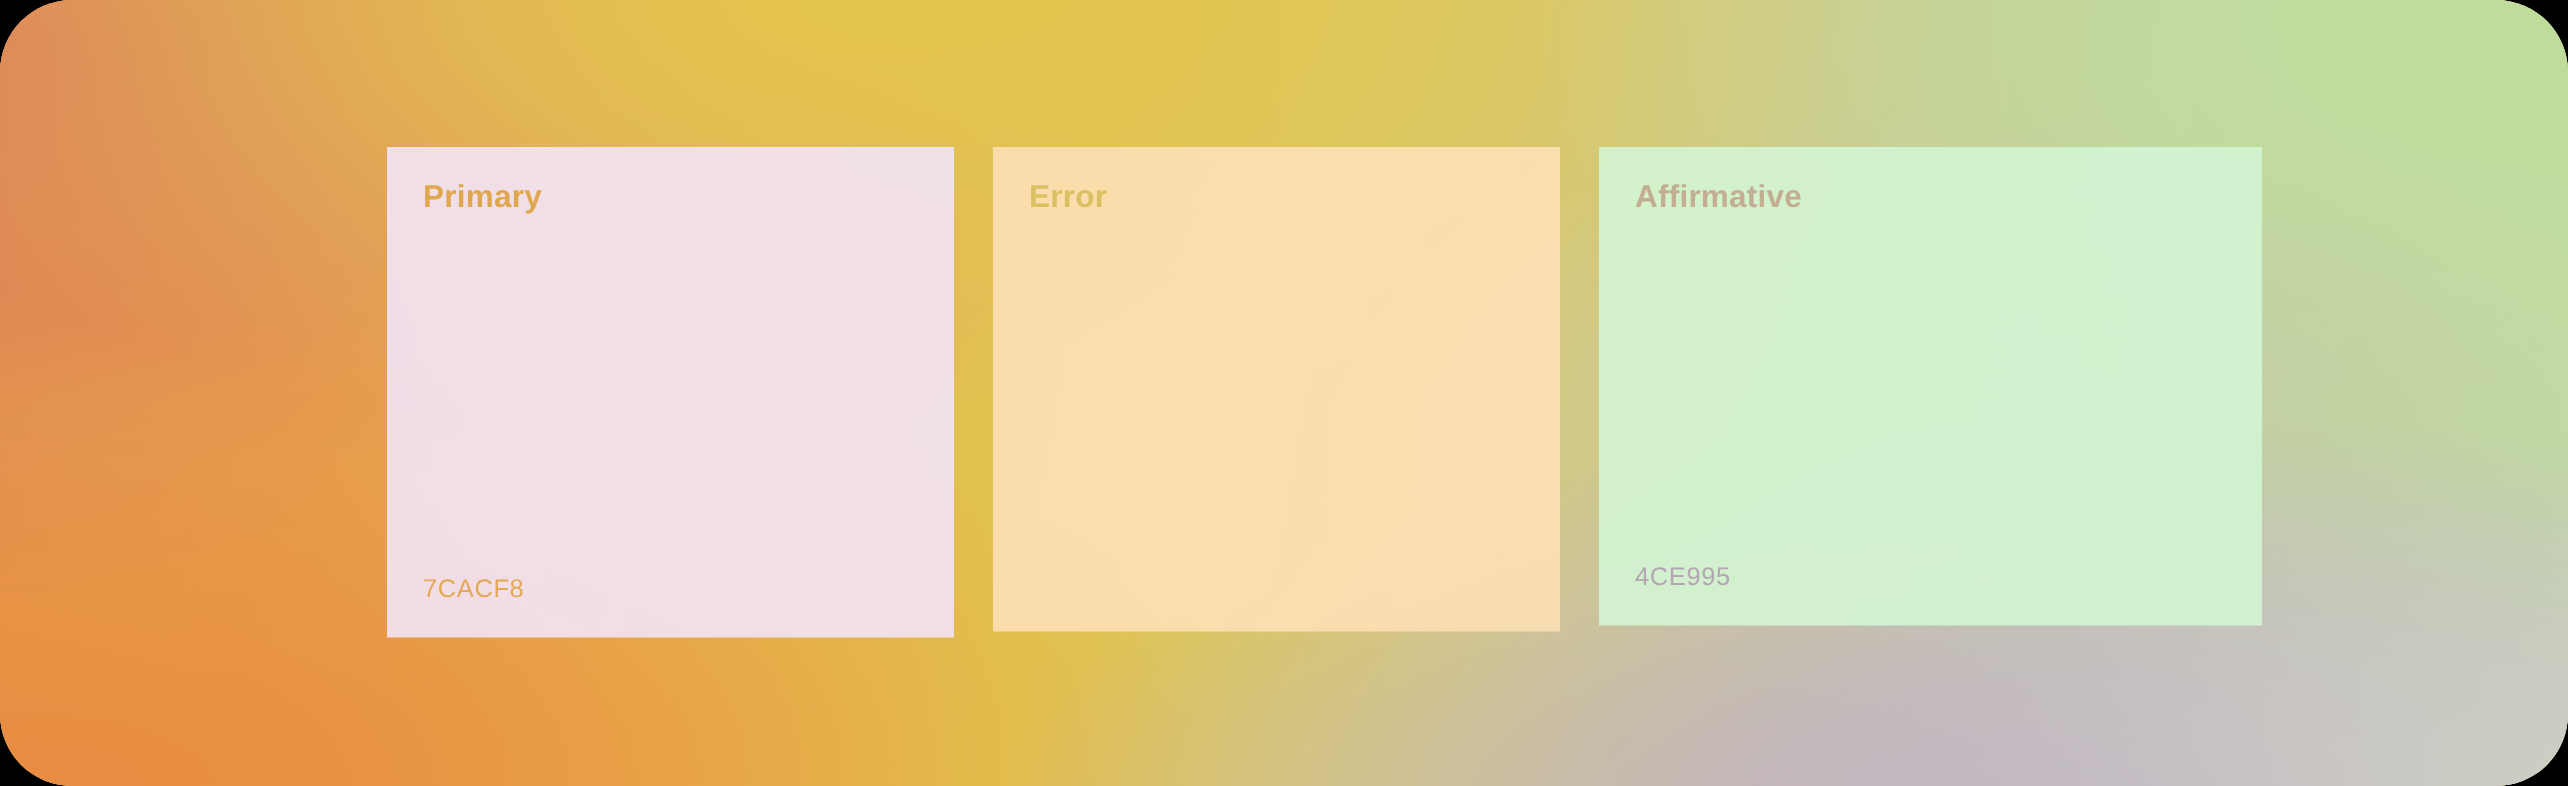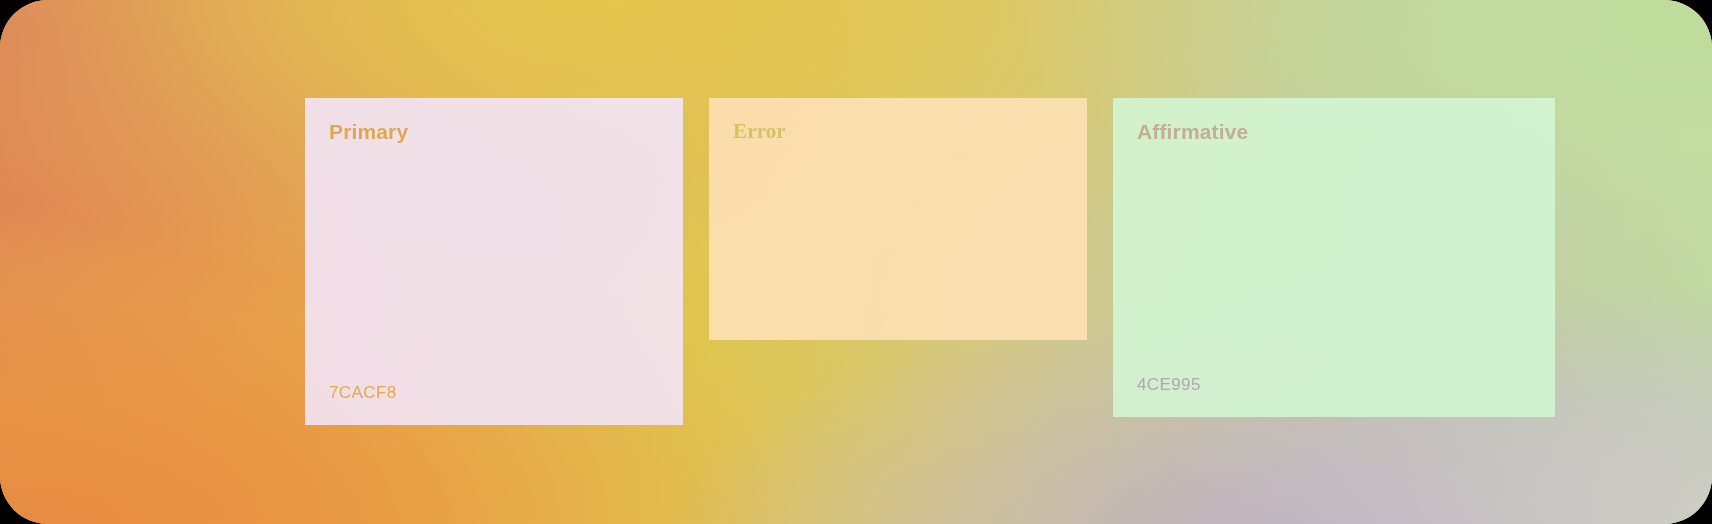--- a/index.html
+++ b/index.html
@@ -104,21 +104,20 @@
 
   
   .swatch {
     position: absolute;
     box-sizing: border-box;
     padding: 22px 24px;
     display: flex;
     flex-direction: column;
     justify-content: space-between;
     align-items: stretch;
-    margin-left: 47px;
   }
 
   .swatch-name {
     font-size: 21px;
     font-weight: bold;
     letter-spacing: 0.15px;
     line-height: 1.1;
     text-align: left;
     white-space: nowrap;
   }
@@ -141,23 +140,22 @@
     background: rgba(243,230,252, 0.88);
   }
   #swatch-primary .swatch-name { color: #E0A84E; }
   #swatch-primary .swatch-hex  { color: #E3A954; }
 
   
   #swatch-error {
     left: 662px;
     top: 98px;
     width: 378px;
-    height: 242px;
+    height: 323px;
     background: rgba(253,224,181, 0.90);
-    font-family: Liberation Serif, serif;
   }
   #swatch-error .swatch-name { color: #D9C063; }
   #swatch-error .swatch-hex  { color: #CCA07D; }
 
   
   #swatch-affirmative {
     left: 1066px;
     top: 98px;
     width: 442px;
     height: 319px;

